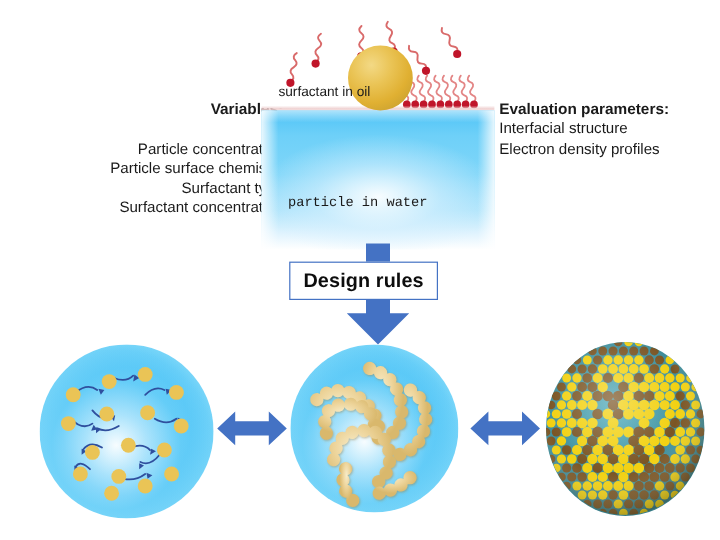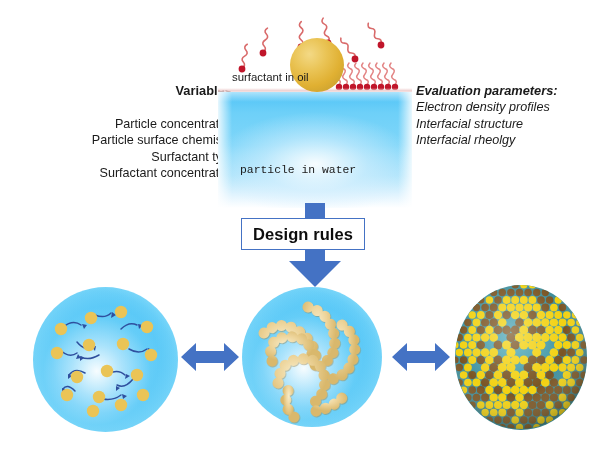--- a/index.html
+++ b/index.html
@@ -40,21 +40,20 @@
     left: 14px;
     top: 83px;
     width: 222px;
     text-align: right;
   }
   #evaluation-block {
     left: 416px;
     top: 83px;
     width: 182px;
     text-align: left;
-    font-style: italic;
   }
 
   
   #interface-panel {
     position: absolute;
     left: 218px;
     top: 12px;
     width: 194px;
     height: 196px;
   }
@@ -240,23 +239,22 @@
     <div class="hd">Variables:</div>
     <div>pH</div>
     <div>Particle concentration</div>
     <div>Particle surface chemistry</div>
     <div>Surfactant type</div>
     <div>Surfactant concentration</div>
   </div>
 
   <div class="txt-block" id="evaluation-block">
     <div class="hd">Evaluation parameters:</div>
+    <div>Interfacial structure</div>
     <div>Electron density profiles</div>
-    <div>Interfacial structure</div>
-    <div>Interfacial rheolgy</div>
   </div>
 
   <div id="interface-panel">
 
     <div id="oil-region"></div>
 
     <svg id="free-surfactants" width="194" height="80" style="position:absolute;left:0;top:0;">
       <g stroke="#d96a6a" stroke-width="1.6" fill="none" stroke-linecap="round">
         <path d="M24,56 q3,-4 -1,-6 q-4,-2 -1,-6 q3,-4 -1,-6 q-4,-2 -1,-6" transform="rotate(22 24 56)"></path>
         <path d="M45,40 q3,-4 -1,-6 q-4,-2 -1,-6 q3,-4 -1,-6 q-4,-2 -1,-6" transform="rotate(20 45 40)"></path>

